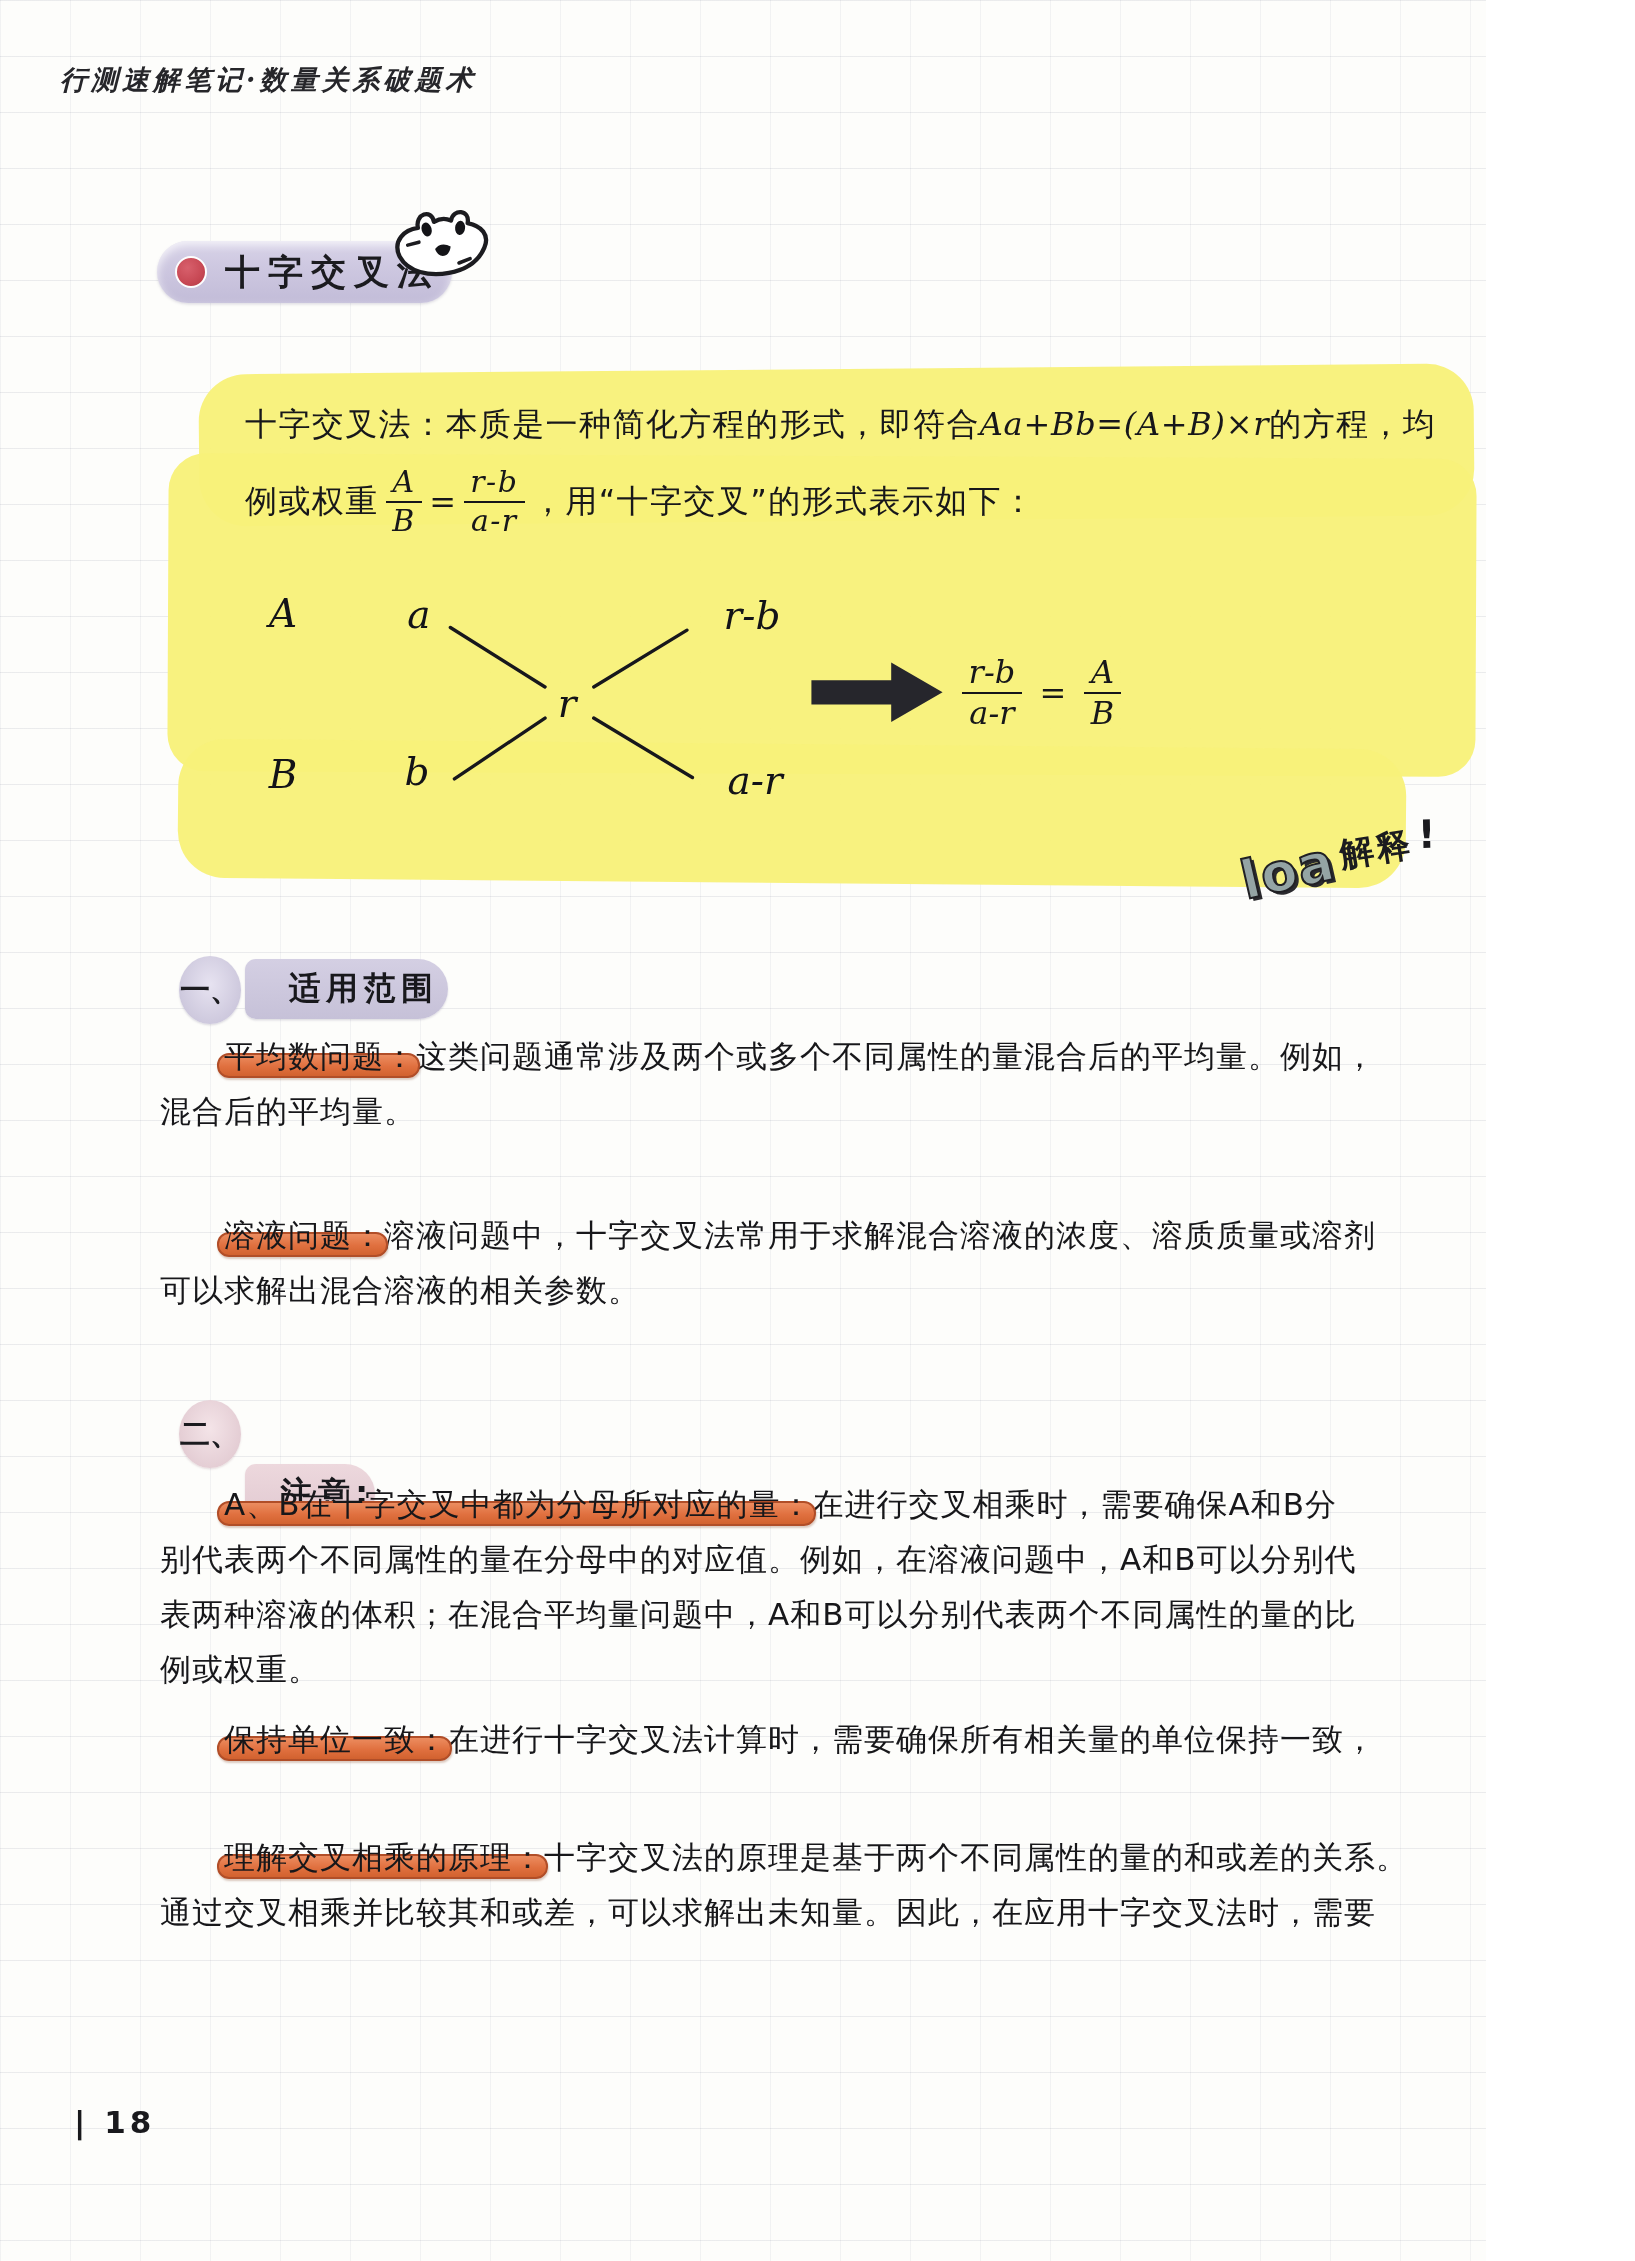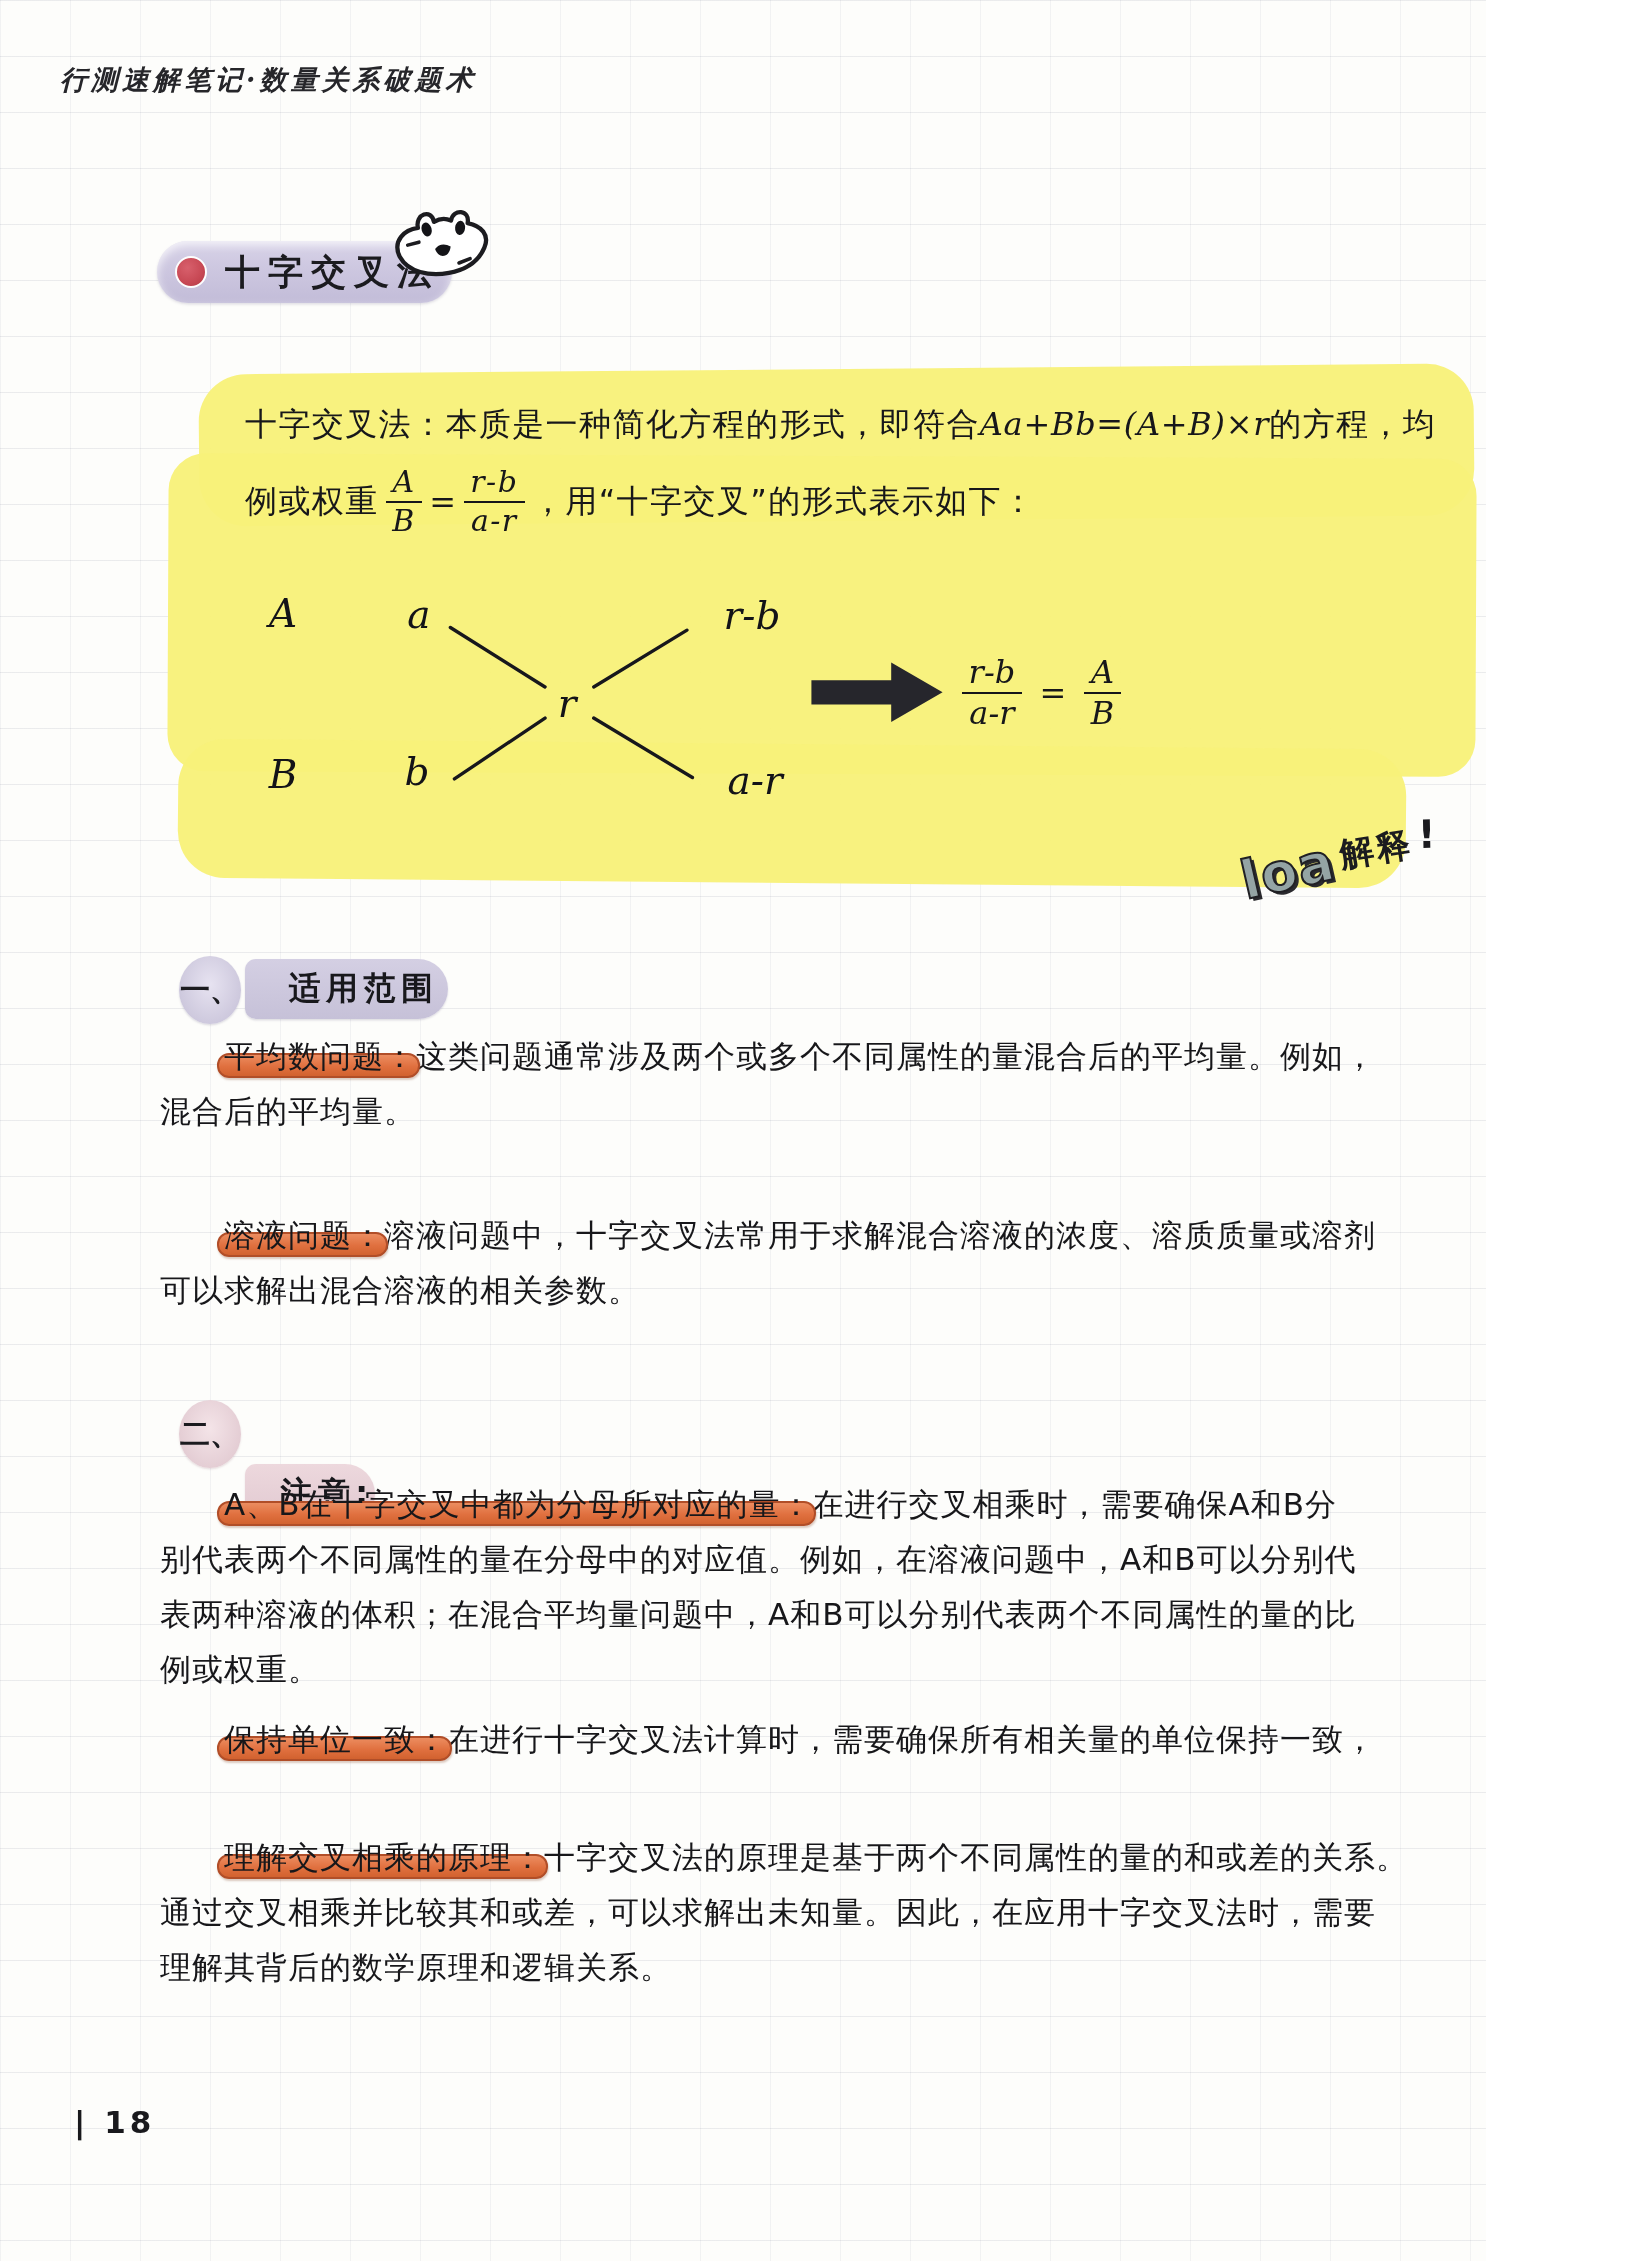--- a/index.html
+++ b/index.html
@@ -216,21 +216,20 @@
     <div class="pline first">
       <span class="hl">保持单位一致：</span><span>在进行十字交叉法计算时，需要确保所有相关量的单位保持一致，</span>
     </div>
   </div>
 
   <div class="para" style="top:1830px;">
     <div class="pline first">
       <span class="hl">理解交叉相乘的原理：</span><span>十字交叉法的原理是基于两个不同属性的量的和或差的关系。</span>
     </div>
     <div class="pline">通过交叉相乘并比较其和或差，可以求解出未知量。因此，在应用十字交叉法时，需要</div>
-    <div class="pline">理解其背后的数学原理和逻辑关系。</div>
   </div>
 
   <div class="pagenum">
     <span>|</span>
     <span>18</span>
   </div>
 
 </div>
 
 

